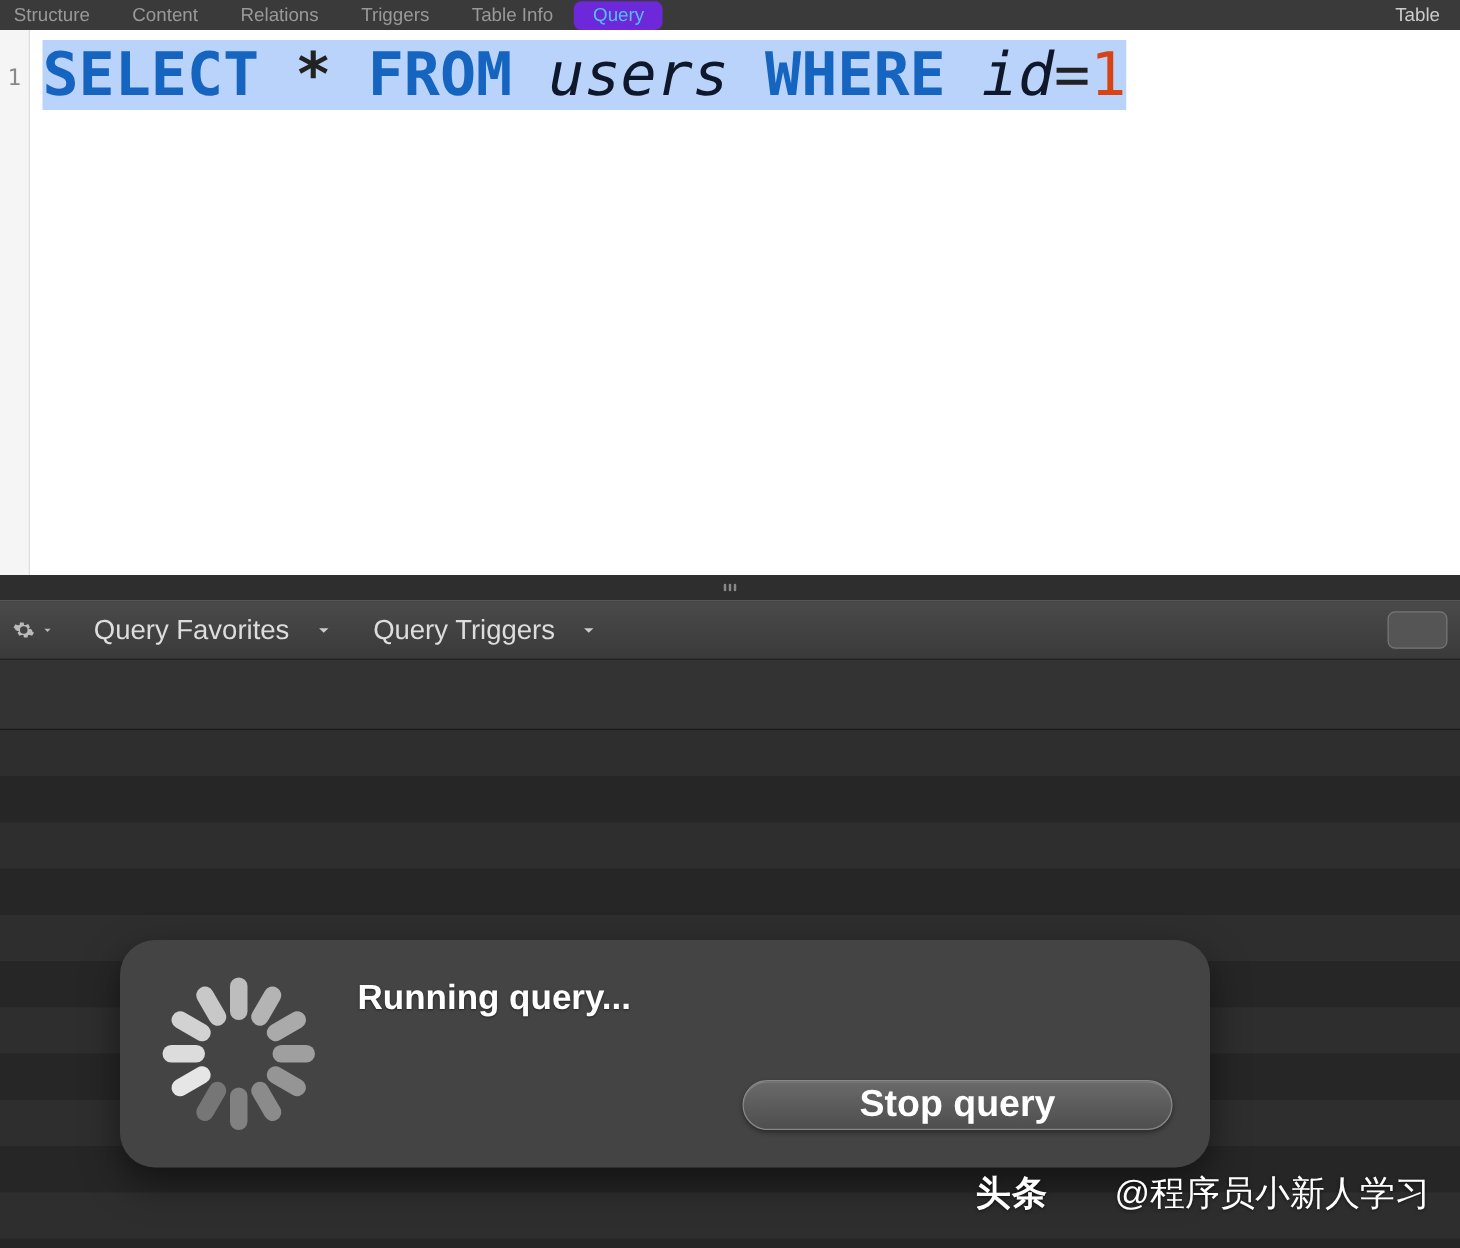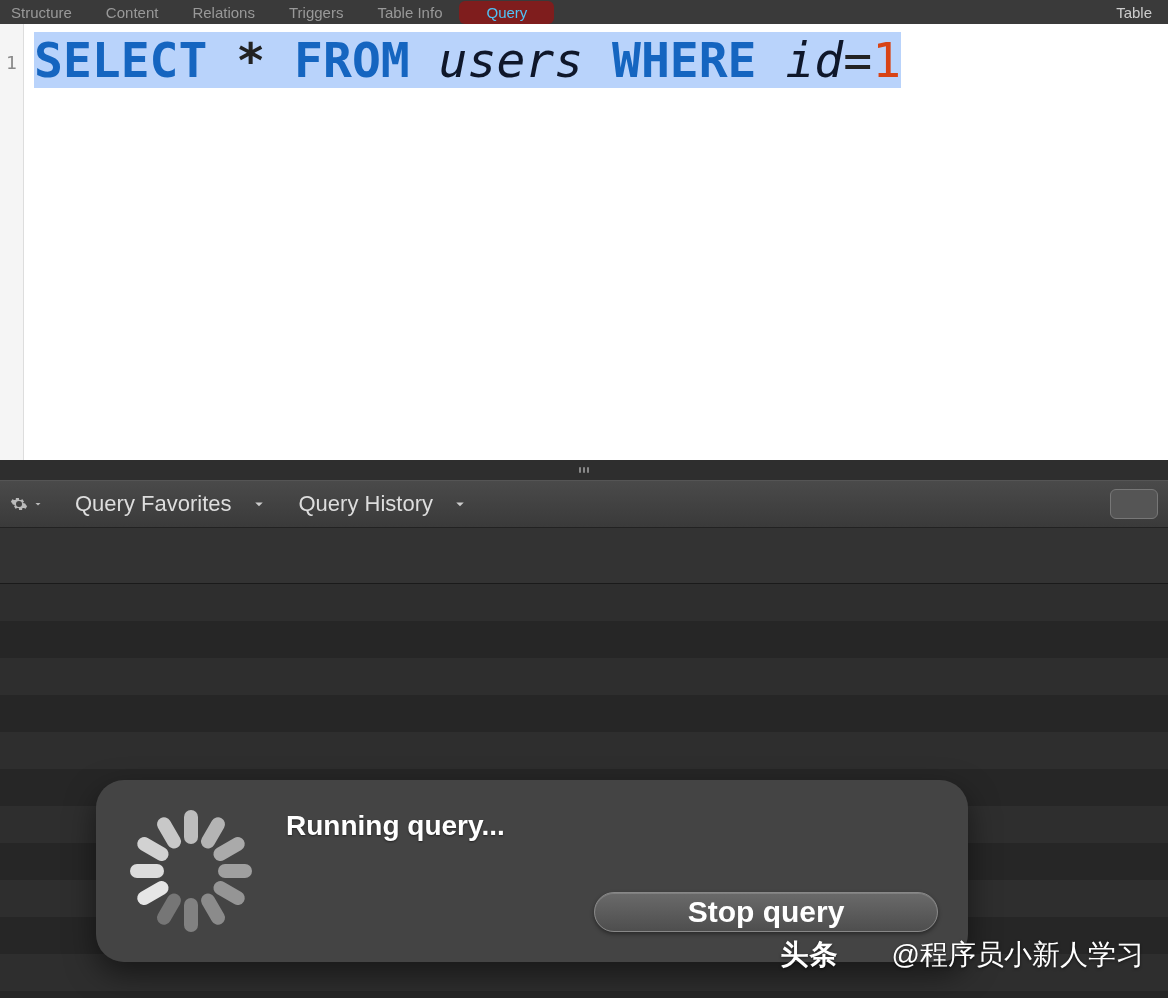--- a/index.html
+++ b/index.html
@@ -16,24 +16,24 @@
     font-size: 15px;
     gap: 0;
     position: relative;
   }
   .tab-bar .tab {
     padding: 4px 17px;
     color: #999;
     cursor: pointer;
   }
   .tab-bar .tab.active {
-    background: #7f1d1d;
+    background: #6d28d9;
     color: #4fc3f7;
     border-radius: 6px;
-    padding: 3px 27px;
+    padding: 3px 15px;
   }
   .tab-bar .right-label {
     position: absolute;
     right: 12px;
     color: #ccc;
     padding: 4px 4px;
   }
   
   
   .editor-wrap {
@@ -150,21 +150,21 @@
   .results .row {
     height: 37px;
   }
   .results .row:nth-child(odd) { background: #2e2e2e; }
   .results .row:nth-child(even) { background: #262626; }
   
   
   .toast {
     position: absolute;
     left: 96px;
-    top: 780px;
+    top: 752px;
     width: 872px;
     height: 182px;
     background: rgba(70,70,70,0.92);
     border-radius: 28px;
     box-shadow: 0 12px 30px rgba(0,0,0,0.5);
     display: flex;
     align-items: center;
     padding: 24px 30px;
     gap: 30px;
   }
@@ -275,21 +275,21 @@
         <path d="M7 10l5 5 5-5z"></path>
       </svg>
   </div>
   <div class="toolbar-item">
     <span>Query Favorites</span>
     <svg width="18" height="18" viewBox="0 0 24 24" fill="#ccc">
         <path d="M7 10l5 5 5-5z"></path>
       </svg>
   </div>
   <div class="toolbar-item">
-    <span>Query History</span>
+    <span>Query Triggers</span>
     <svg width="18" height="18" viewBox="0 0 24 24" fill="#ccc">
         <path d="M7 10l5 5 5-5z"></path>
       </svg>
   </div>
   <div class="toolbar-right-slot"></div>
 </div>
 
 <div class="results">
   <div class="header-strip"></div>
   <div class="rows">

